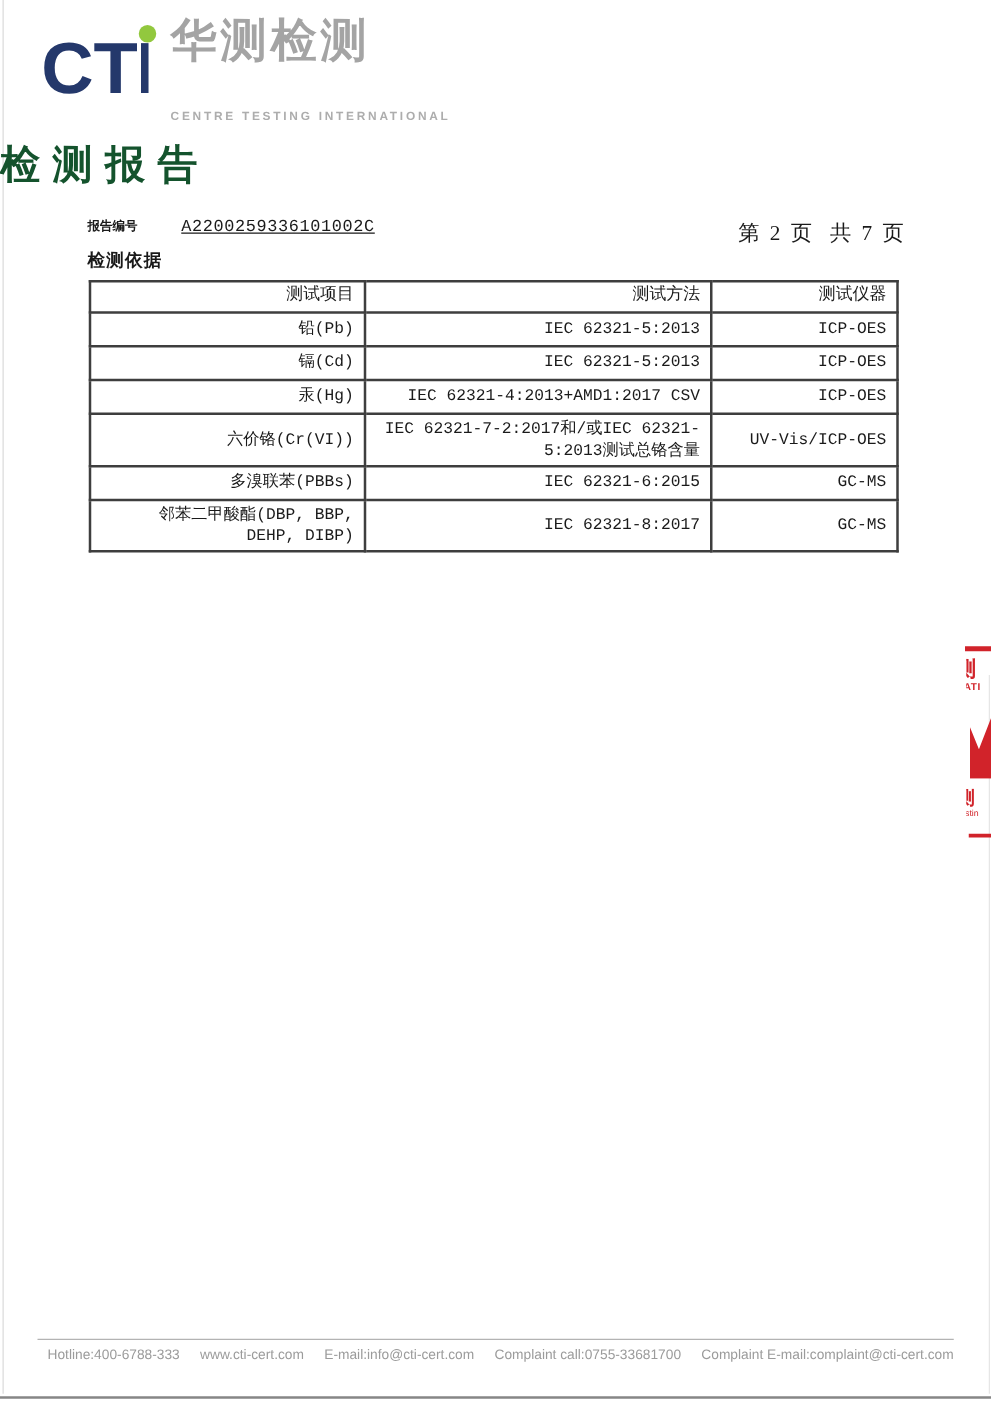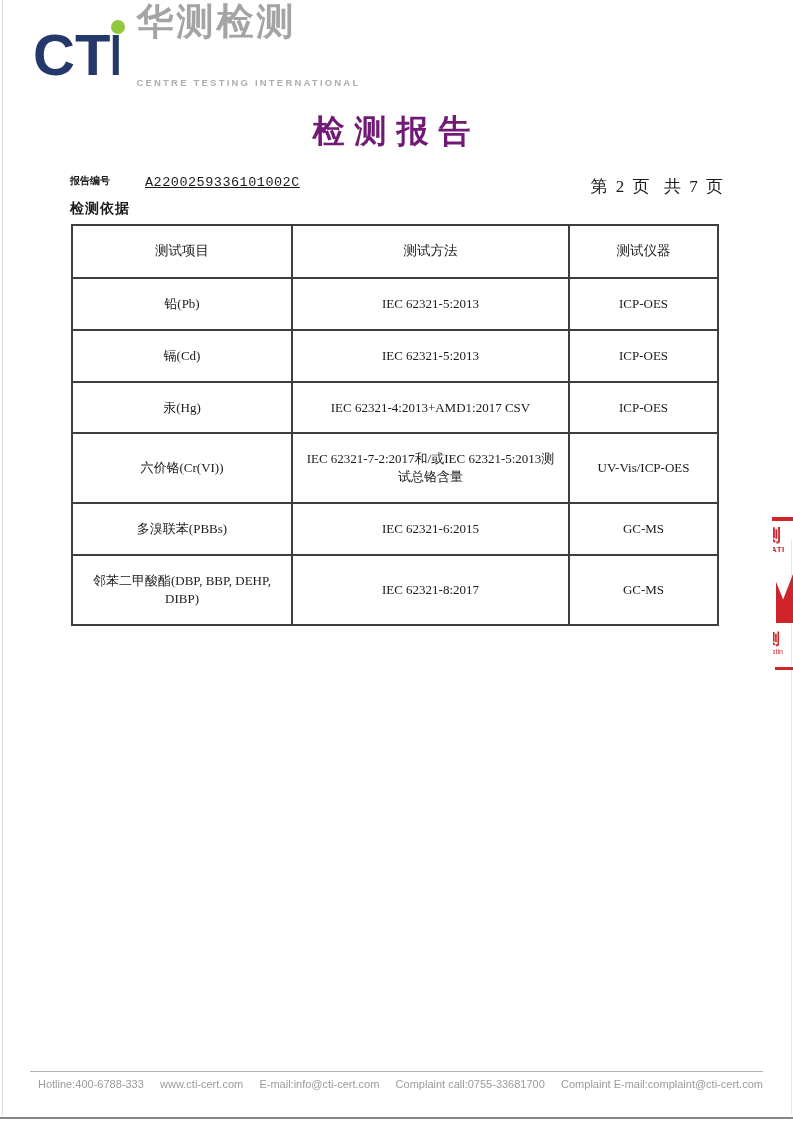--- a/index.html
+++ b/index.html
@@ -26,40 +26,40 @@
     line-height: 62px;
     color: #24386B;
     letter-spacing: 0px;
   }
   .logo-cti .narrow-i { display: inline-block; transform: scaleX(0.72); transform-origin: left bottom; position: relative; }
   .logo-dot {
     position: absolute; top: -4px; right: 1px;
     width: 14px; height: 14px; border-radius: 50%;
     background: #92C83E;
   }
-  .logo-right { margin-left: 10px; display: flex; flex-direction: column; justify-content: flex-end; height: 64px; gap: 32px; }
+  .logo-right { margin-left: 10px; display: flex; flex-direction: column; justify-content: center; height: 64px; gap: 32px; }
   .logo-cn {
     font-family: "Liberation Sans", "DejaVu Sans", sans-serif;
     font-weight: bold;
     font-size: 37px; line-height: 40px;
     color: #A4A4A4; letter-spacing: 3px;
   }
   .logo-sub {
     font-family: "Liberation Sans", "DejaVu Sans", sans-serif;
     font-weight: bold;
     font-size: 9.5px; letter-spacing: 2.2px;
     color: #ADADAD; margin-top: 3px;
   }
 
   
   .doc-title {
     position: absolute; top: 110px; left: 0; right: 0;
-    text-align: center;
+    text-align: left;
     font-weight: bold; font-size: 32px; letter-spacing: 10px;
-    color: #701a75;
+    color: #14532d;
   }
 
   
   .meta-row { position: absolute; left: 70px; right: 68px; top: 174px; height: 18px; }
   .report-no-label {
     position: absolute; left: 0; top: 0;
     font-family: "Liberation Sans", "DejaVu Sans", sans-serif;
     font-weight: bold; font-size: 10px;
   }
   .report-no-value {
@@ -83,26 +83,26 @@
     width: 646px;
     border-collapse: collapse;
     table-layout: fixed;
     font-size: 13px;
   }
   .basis-table col.c1 { width: 220px; }
   .basis-table col.c2 { width: 277px; }
   .basis-table col.c3 { width: 149px; }
   .basis-table th, .basis-table td {
     border: 2px solid #3e3e3e;
-    text-align: center;
+    text-align: right;
     vertical-align: middle;
     font-weight: normal;
-    padding: 16px 8px;
+    padding: 2px 8px;
     line-height: 1.38;
-    font-family: Liberation Serif, serif;
+    font-family: Liberation Mono, monospace;
   }
   .basis-table th { height: 24px; font-size: 13.5px; }
   .basis-table td { height: 27px; margin-left: 28px; }
   .basis-table tr.tall td { height: 40px; }
   .basis-table tr.tall-last td { height: 36px; }
 
   
   .stamp { position: absolute; right: 0; color: #D1232A; font-weight: bold; }
   .stamp-bar1 { top: 517px; width: 21px; height: 4px; background: #D1232A; }
   .stamp-text1 { top: 526px; width: 20px; height: 34px; overflow: hidden; }

